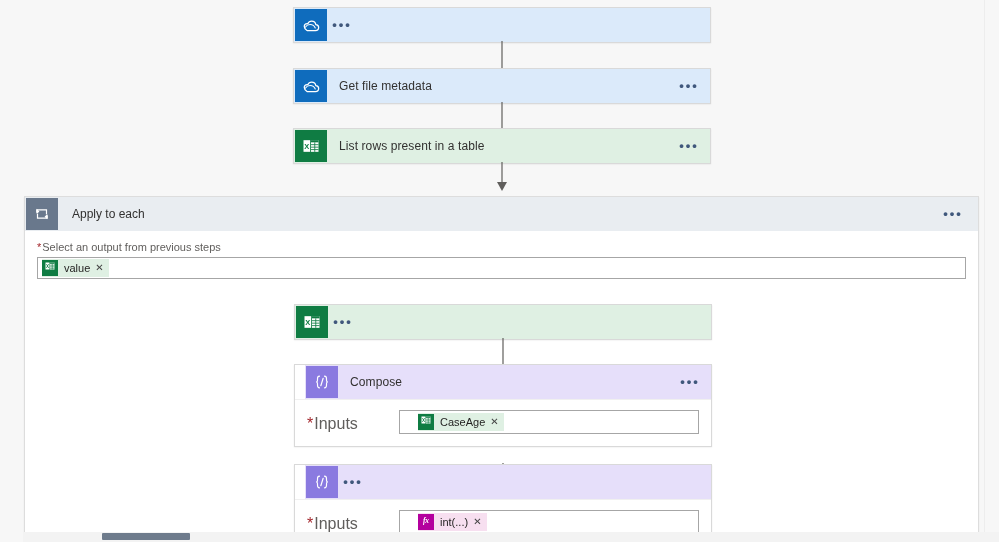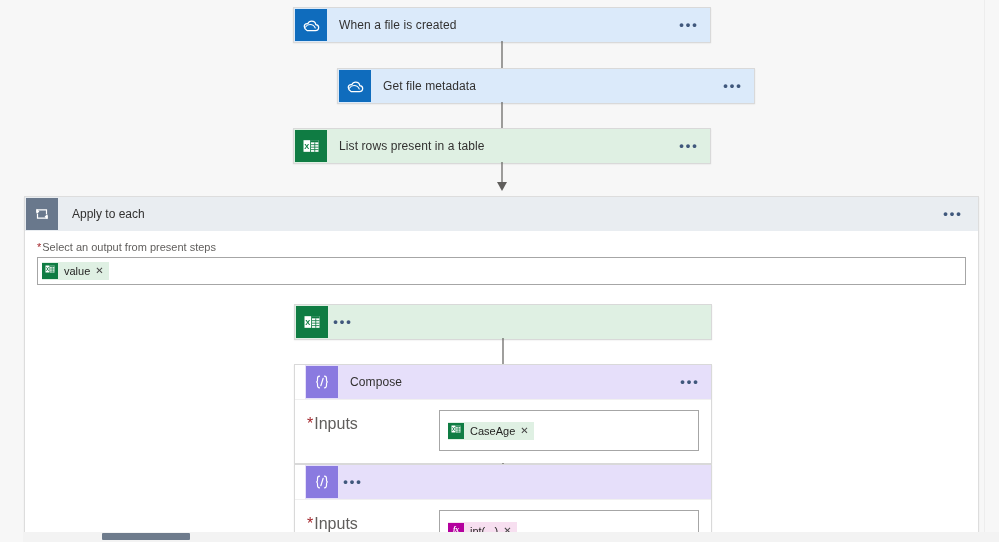--- a/index.html
+++ b/index.html
@@ -100,29 +100,28 @@
     flex: 0 0 92px;
     font-size: 16px;
     color: #605e5c;
     padding-top: 5px;
     white-space: nowrap;
   }
   .req-star { color: #a4262c; margin-right: 1px; }
 
   .param-input {
     flex: 1 1 auto;
-    height: 41px;
+    height: 24px;
     border: 1px solid #a6a6a6;
     background: #ffffff;
     display: flex;
     align-items: center;
-    padding: 0 6px;
+    padding: 0 16px;
     box-sizing: border-box;
     cursor: text;
-    margin-left: 40px;
   }
 
   
   .token {
     display: inline-flex;
     align-items: center;
     height: 18px;
     margin: 0 2px;
     font-size: 11px;
     white-space: nowrap;
@@ -212,21 +211,21 @@
   }
   #scope-param {
     padding: 10px 12px 0 12px;
   }
   #scope-param-label {
     font-size: 11px;
     color: #605e5c;
     margin-bottom: 4px;
   }
   #scope-param-input {
-    height: 28px;
+    height: 22px;
     border: 1px solid #a6a6a6;
     background: #ffffff;
     display: flex;
     align-items: center;
     padding: 0 2px;
     box-sizing: border-box;
     cursor: text;
   }
   #scope-inner {
     position: absolute;
@@ -269,35 +268,34 @@
 <div id="canvas">
 
   <div class="card" style="left:293px; top:7px;">
     <div class="card-header hdr-blue">
       <div class="card-icon icon-blue">
         <svg width="20" height="20" viewBox="0 0 24 24" aria-hidden="true">
           <path d="M7.2 18.6h10.1c2.2 0 3.9-1.6 3.9-3.6 0-1.9-1.5-3.4-3.4-3.5-.4-2.4-2.5-4.2-5-4.2-2.1 0-3.9 1.3-4.7 3.1-.2 0-.4-.1-.6-.1-2 0-3.6 1.6-3.6 3.6 0 2 1.5 3.6 3.3 4.7z" fill="none" stroke="#ffffff" stroke-width="1.5" stroke-linejoin="round"></path>
           <path d="M5.2 14.6c1.2-1.9 3.3-3.2 5.7-3.2 2.8 0 5.2 1.7 6.2 4.2" fill="none" stroke="#ffffff" stroke-width="1.3" stroke-linecap="round"></path>
         </svg>
       </div>
-      <div class="card-title">When a file is created</div>
       <div class="ellipsis-btn">
         <span>•••</span>
       </div>
     </div>
   </div>
 
   <div class="connector" style="left:492px; top:41px;">
     <svg width="20" height="39" viewBox="0 0 20 39">
       <line x1="10" y1="0" x2="10" y2="31" stroke="#605e5c" stroke-width="1.2"></line>
       <path d="M10 38 L5 29 L15 29 Z" fill="#605e5c"></path>
     </svg>
   </div>
 
-  <div class="card" style="left:293px; top:68px;margin-left:44px;">
+  <div class="card" style="left:293px; top:68px;">
     <div class="card-header hdr-blue">
       <div class="card-icon icon-blue">
         <svg width="20" height="20" viewBox="0 0 24 24" aria-hidden="true">
           <path d="M7.2 18.6h10.1c2.2 0 3.9-1.6 3.9-3.6 0-1.9-1.5-3.4-3.4-3.5-.4-2.4-2.5-4.2-5-4.2-2.1 0-3.9 1.3-4.7 3.1-.2 0-.4-.1-.6-.1-2 0-3.6 1.6-3.6 3.6 0 2 1.5 3.6 3.3 4.7z" fill="none" stroke="#ffffff" stroke-width="1.5" stroke-linejoin="round"></path>
           <path d="M5.2 14.6c1.2-1.9 3.3-3.2 5.7-3.2 2.8 0 5.2 1.7 6.2 4.2" fill="none" stroke="#ffffff" stroke-width="1.3" stroke-linecap="round"></path>
         </svg>
       </div>
       <div class="card-title">Get file metadata</div>
       <div class="ellipsis-btn">
         <span>•••</span>
@@ -352,21 +350,21 @@
         </svg>
       </div>
       <div id="scope-title">Apply to each</div>
       <div id="scope-ellipsis">
         <span>•••</span>
       </div>
     </div>
 
     <div id="scope-param">
       <div id="scope-param-label">
-        <span class="req-star">*</span><span>Select an output from present steps</span>
+        <span class="req-star">*</span><span>Select an output from previous steps</span>
       </div>
       <div id="scope-param-input">
         <span class="token tok-green">
           <span class="token-icon tokicon-green">
             <svg width="12" height="12" viewBox="0 0 24 24" aria-hidden="true">
               <rect x="3" y="5" width="8" height="14" fill="#ffffff"></rect>
               <text x="7" y="15.3" font-family="Liberation Sans, sans-serif" font-size="9" font-weight="bold" fill="#0f7c43" text-anchor="middle">X</text>
               <rect x="12" y="5" width="9" height="14" fill="#ffffff"></rect>
               <rect x="12" y="5" width="9" height="2.6" fill="#0f7c43"></rect>
               <line x1="16.5" y1="7.6" x2="16.5" y2="19" stroke="#0f7c43" stroke-width="1.2"></line>

